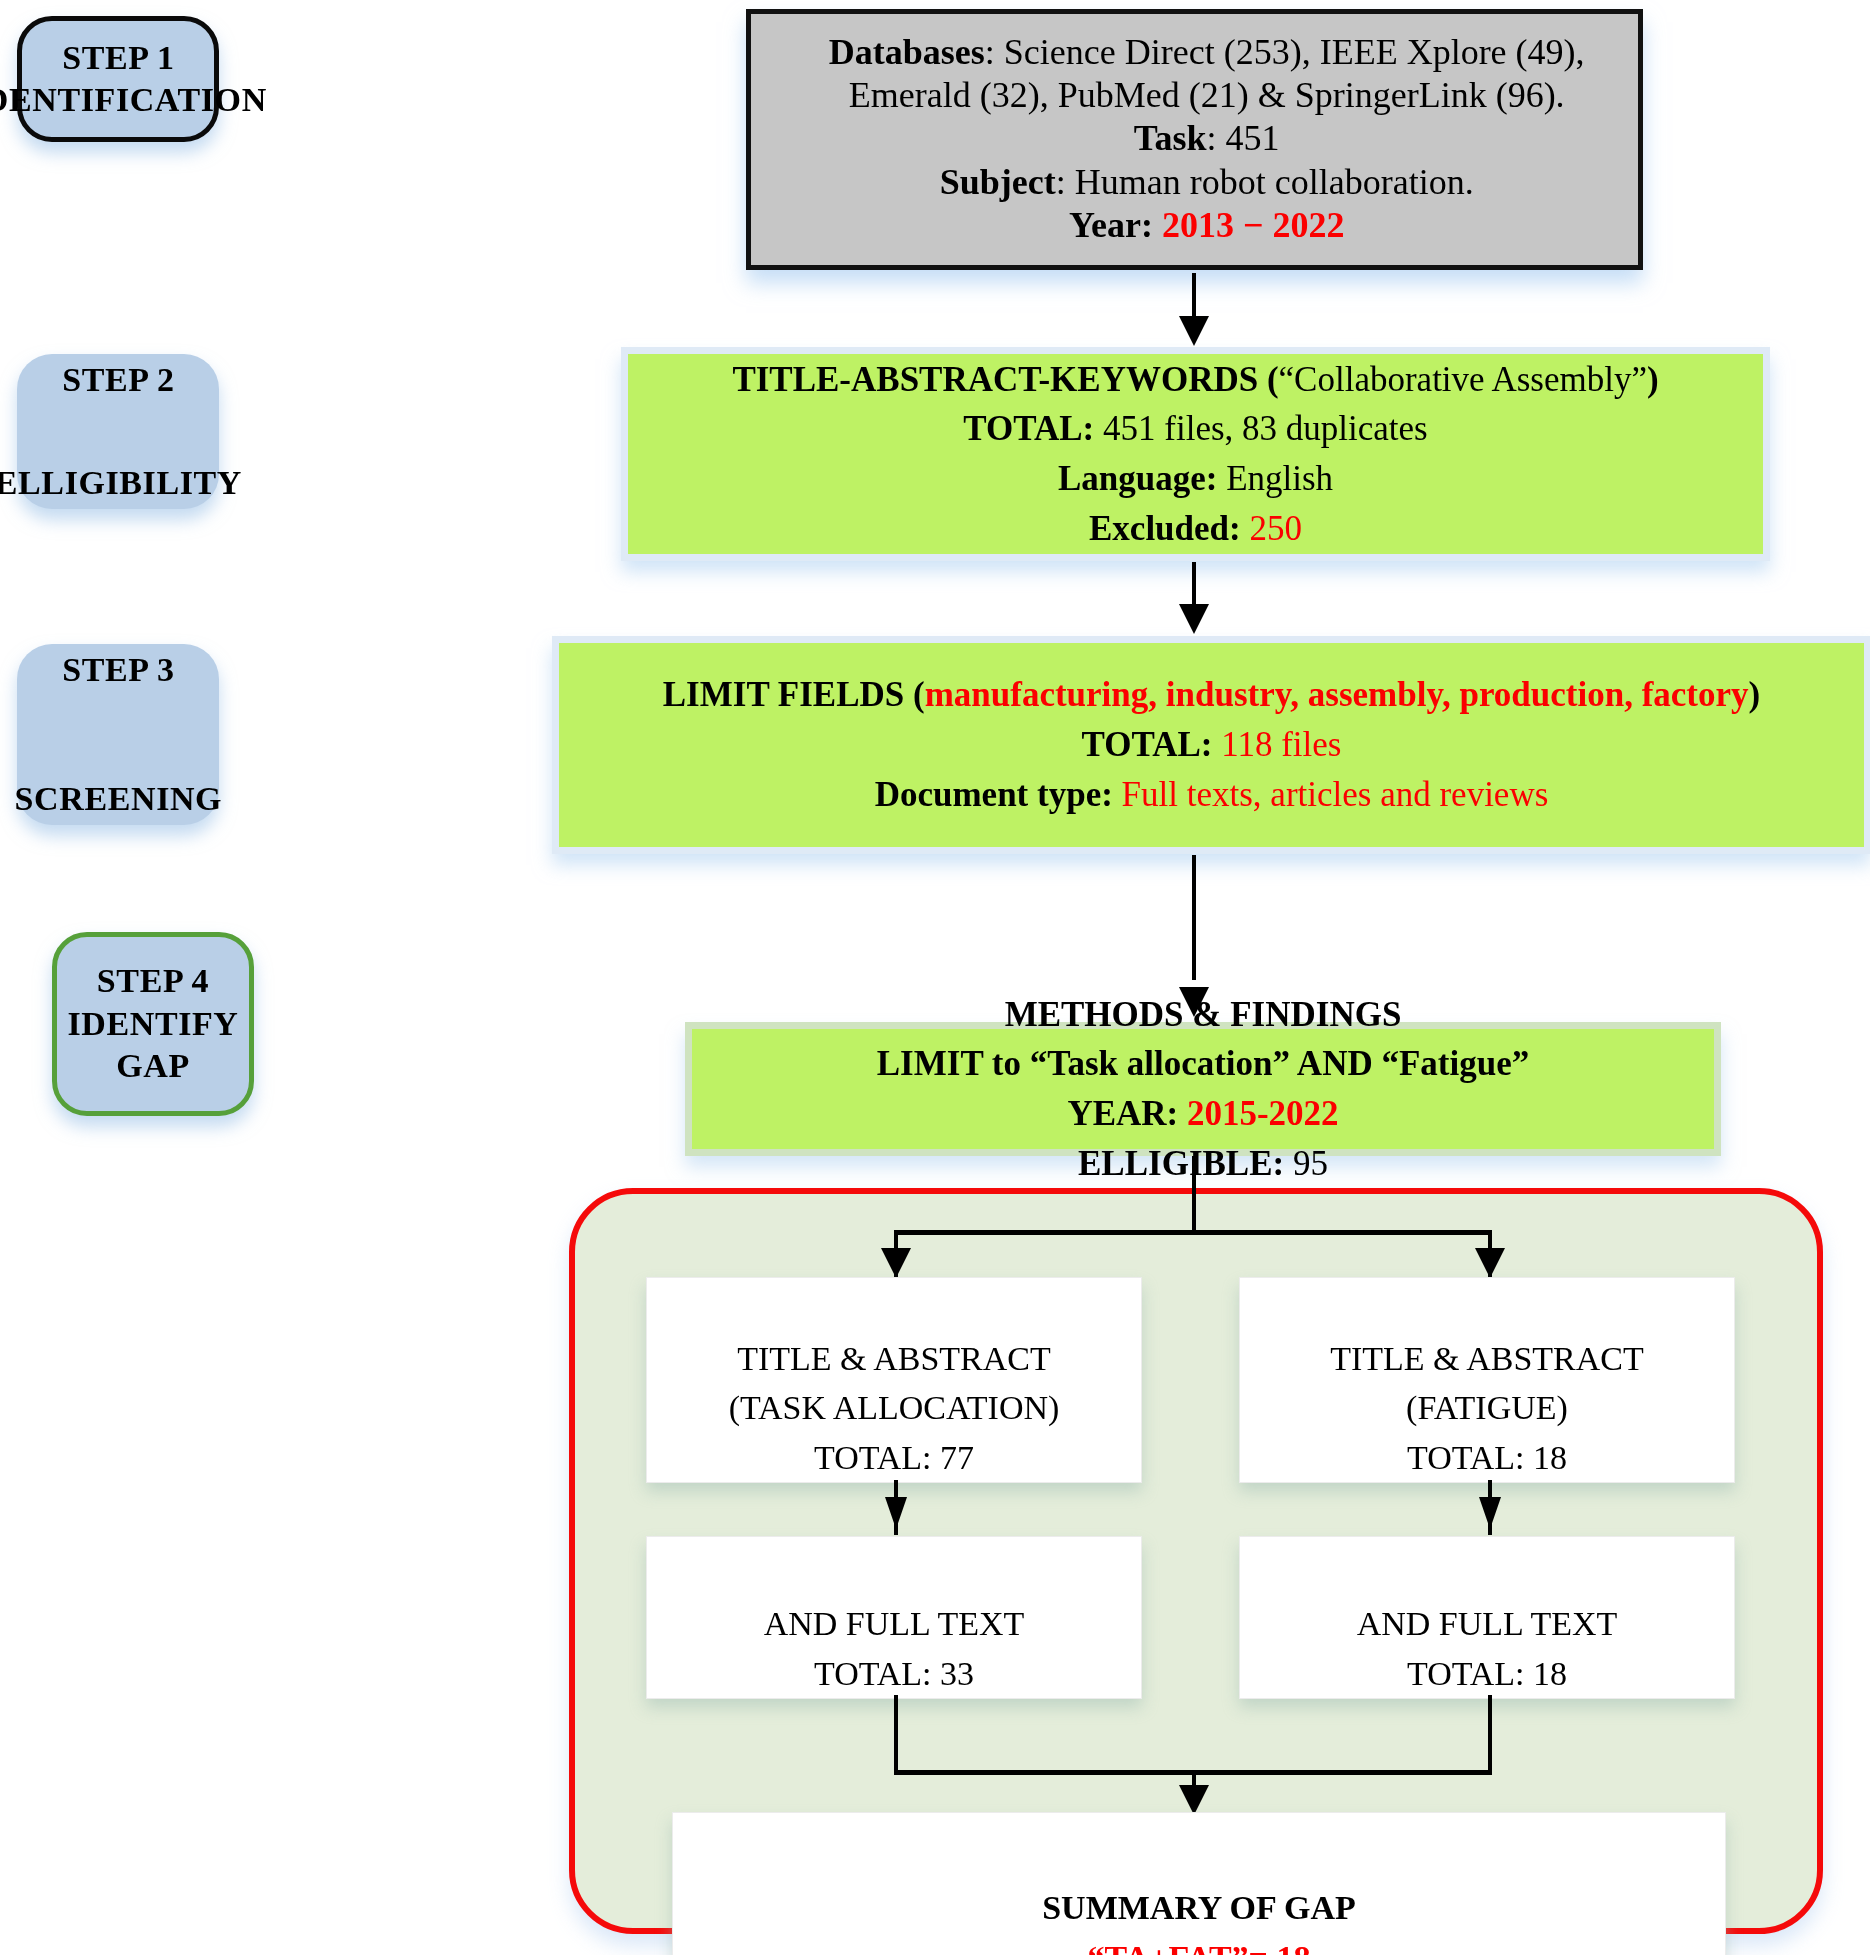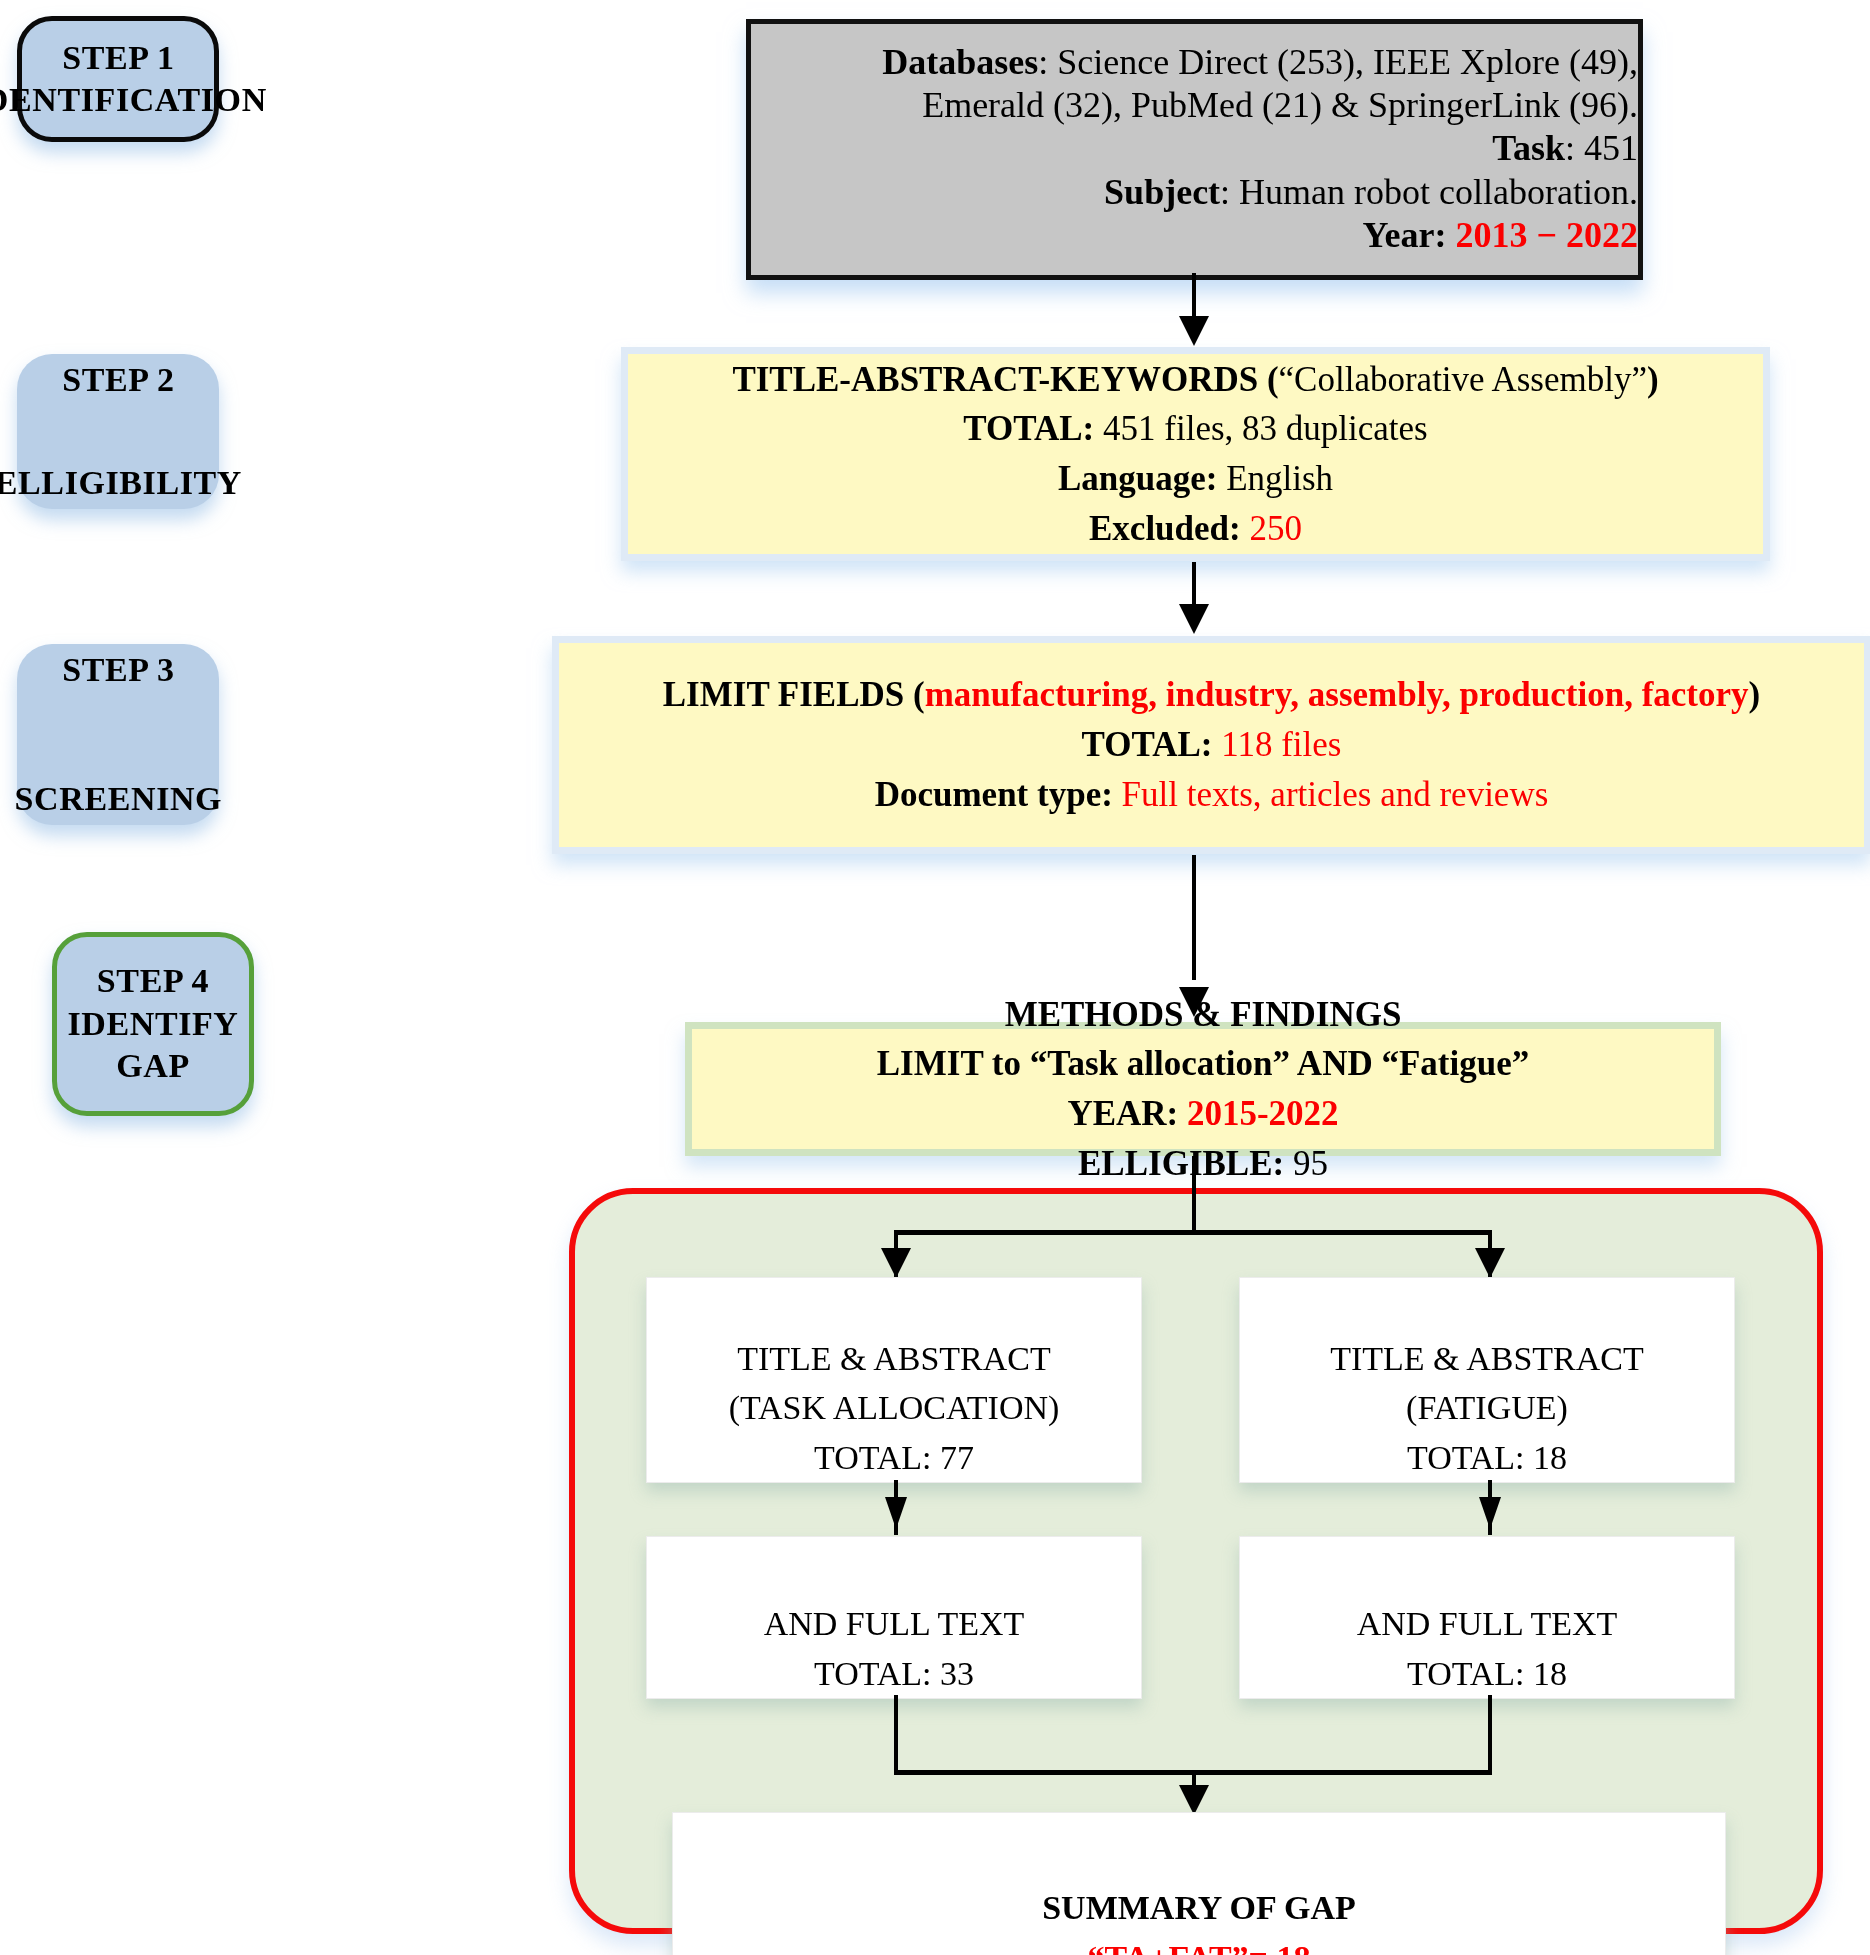--- a/index.html
+++ b/index.html
@@ -24,38 +24,37 @@
   }
   .step-pill .l1{font-size:34px;line-height:1.25;}
   .step-pill .l2{font-size:34px;line-height:1.25;}
   .pill-black{border:5.2px solid #0a0a0a;}
   .pill-none{border:5.2px solid transparent;justify-content:space-between;}
   .pill-green{border:5.2px solid #56a03a;}
 
   
   .fbox{
     position:absolute;
-    background:#fef9c3;
+    background:#bef264;
     box-sizing:border-box;
     display:flex;flex-direction:column;
     align-items:center;justify-content:center;
     text-align:center;
     color:#000000;
   }
   .fbox .ln{line-height:1.42;white-space:nowrap;}
 
   
   #box-identification{
     background:#c6c6c6;
     border:5.8px solid #111111;
     box-shadow:0 12.8px 20px rgba(160,200,240,.6);
-    align-items:flex-end;
+    align-items:center;
     padding:20px 0 20px 24.4px;
     justify-content:space-between;
-    margin-top:10px;
   }
   #box-identification .ln{
     font-size:36px;text-align:left;white-space:nowrap;line-height:1.05;
   }
 
   
   .blueframe{
     border:7.5px solid #dfeaf6;
     box-shadow:0 11.6px 17.4px rgba(170,205,240,.55);
   }

